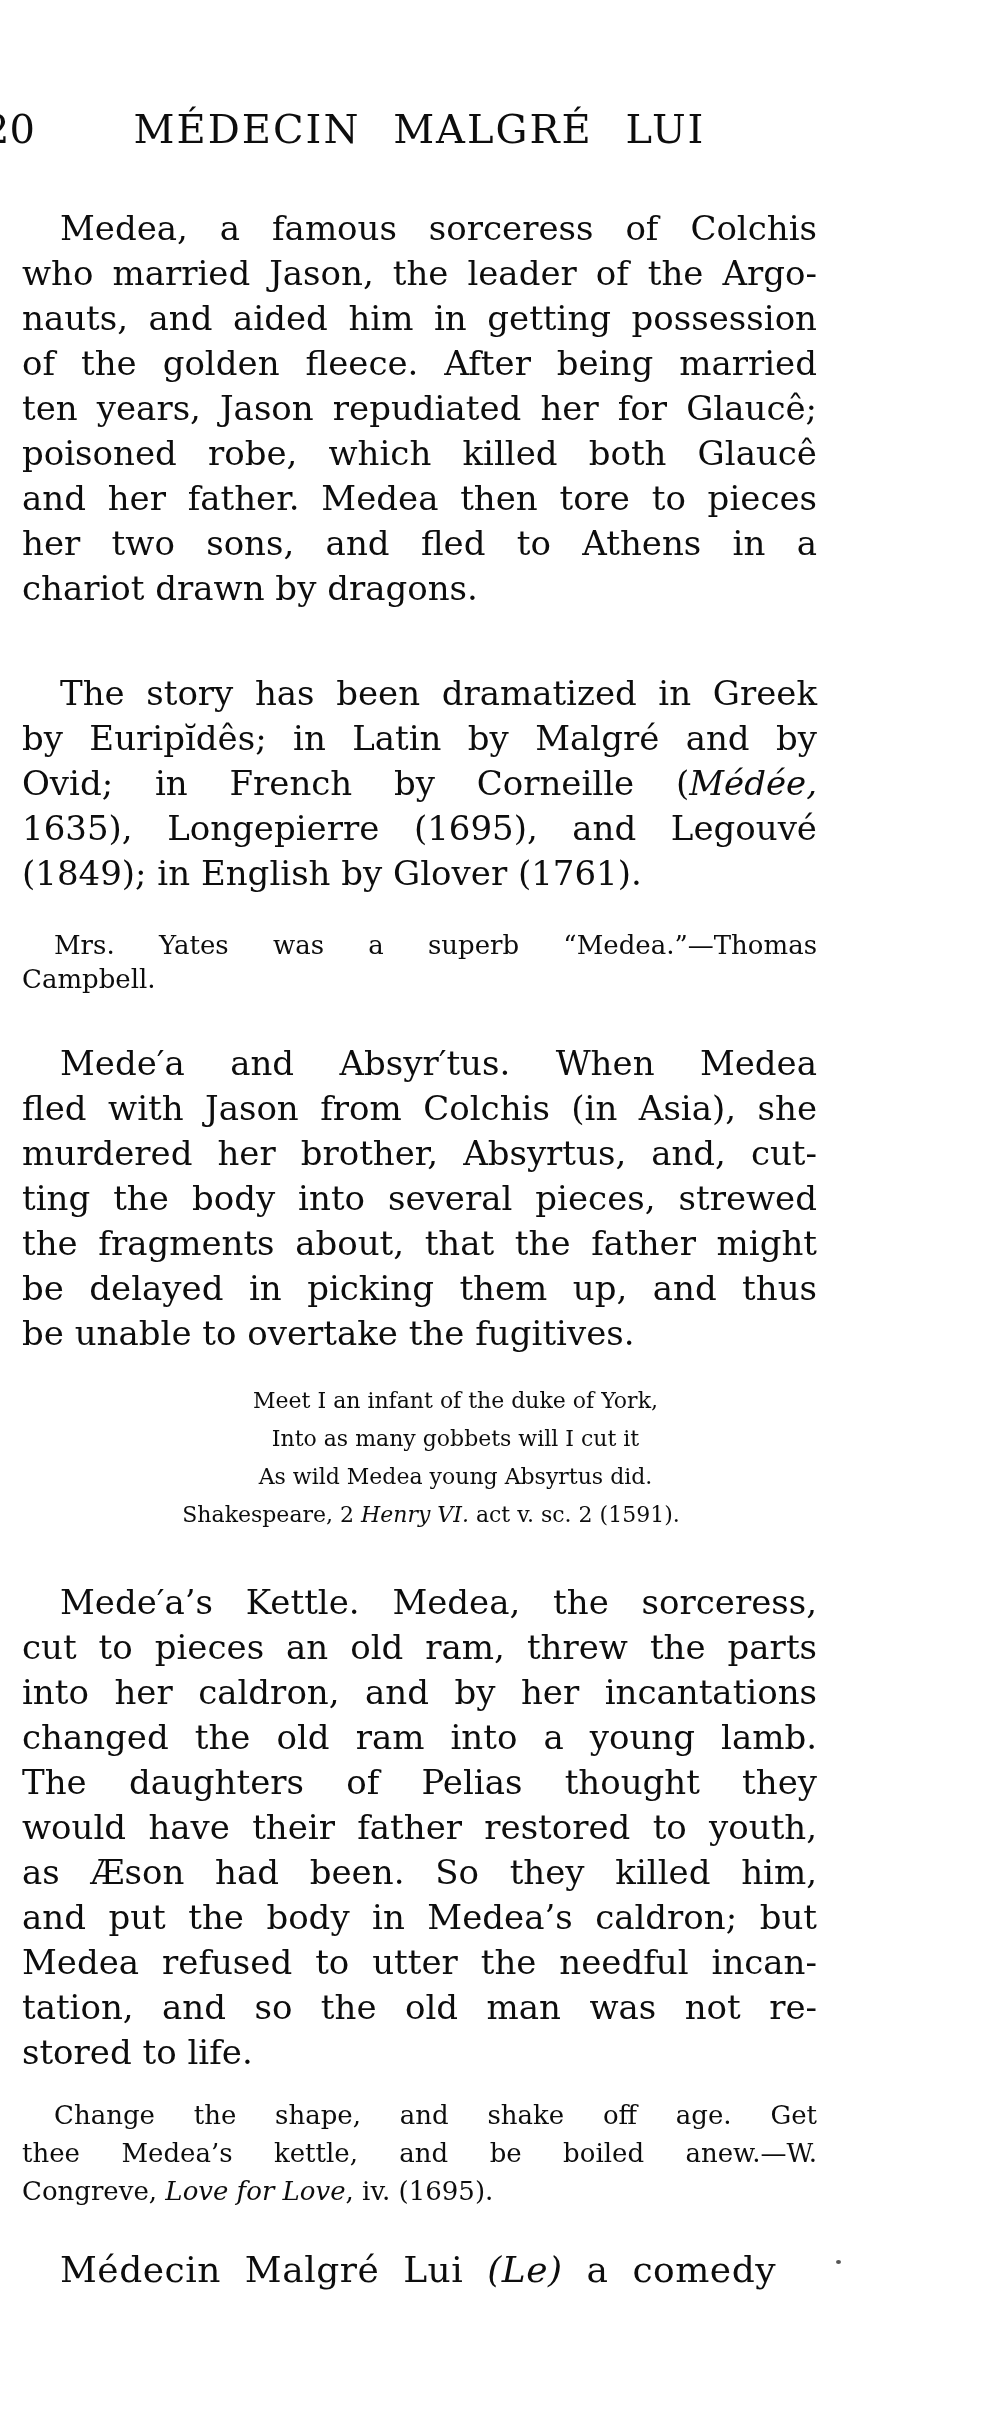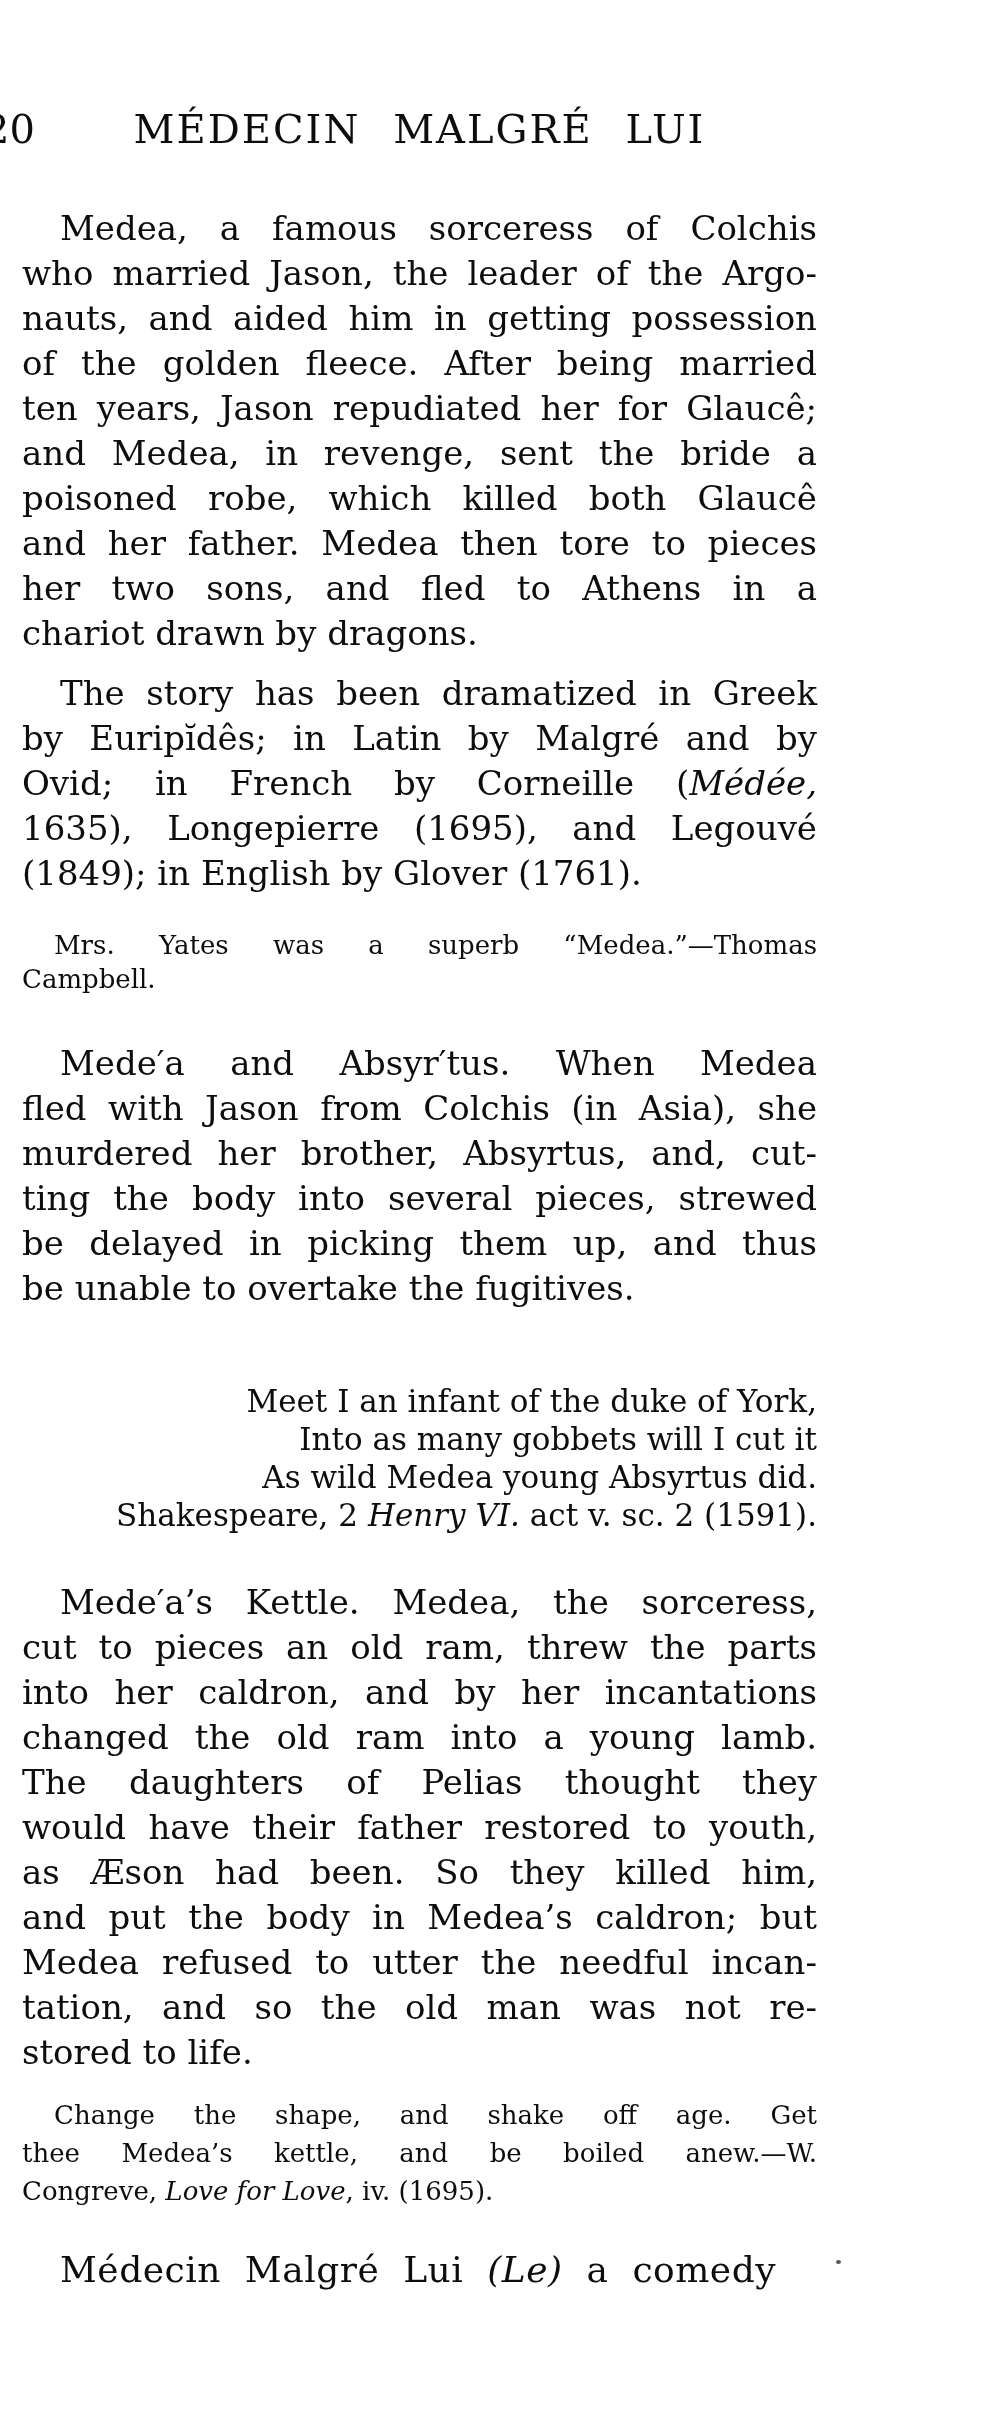--- a/index.html
+++ b/index.html
@@ -28,21 +28,21 @@
     text-justify:inter-word;
   }
   .end{text-align-last:left;}
   .ind{padding-left:38px;}
   .ind2{padding-left:32px;}
   .b{font-weight:400;}
   .i{font-style:italic;}
   .small .ln{font-size:26px;}
   #cite1 .ln{line-height:34px;}
   #cite3 .ln{line-height:38px;}
-  .vln,.vcite{font-size:31px;line-height:38px;text-align:right;}
+  .vln,.vcite{font-size:22px;line-height:38px;text-align:center;}
   .vln{padding-left:72px;}
   .vcite{padding-left:23px;}
   #e4 .ln{font-size:36px;word-spacing:12px;letter-spacing:.5px;}
   .speck{
     position:absolute;left:836px;top:2260px;
     width:5px;height:4px;background:#555;border-radius:50%;
   }
 </style>
 </head>
 <body>
@@ -51,21 +51,20 @@
 
   <div class="pageno">20</div>
   <div class="running-header">MÉDECIN MALGRÉ LUI</div>
 
   <div class="abs" style="top:206px">
     <div class="ln ind"><span class="b">Medea,</span><span> a famous sorceress of Colchis</span></div>
     <div class="ln">who married Jason, the leader of the Argo-</div>
     <div class="ln">nauts, and aided him in getting possession</div>
     <div class="ln">of the golden fleece. After being married</div>
     <div class="ln">ten years, Jason repudiated her for Glaucê;</div>
-    <div class="ln">and Medea, in revenge, sent the bride a</div>
     <div class="ln">poisoned robe, which killed both Glaucê</div>
     <div class="ln">and her father. Medea then tore to pieces</div>
     <div class="ln">her two sons, and fled to Athens in a</div>
     <div class="ln end">chariot drawn by dragons.</div>
   </div>
 
   <div class="abs" style="top:671px">
     <div class="ln ind">The story has been dramatized in Greek</div>
     <div class="ln">by Euripĭdês; in Latin by Malgré and by</div>
     <div class="ln"><span>Ovid; in French by Corneille (</span><span class="i">Médée,</span></div>
@@ -76,20 +75,21 @@
   <div class="abs small" id="cite1" style="top:928px">
     <div class="ln ind2">Mrs. Yates was a superb “Medea.”—Thomas</div>
     <div class="ln end">Campbell.</div>
   </div>
 
   <div class="abs" style="top:1041px">
     <div class="ln ind"><span class="b">Mede′a and Absyr′tus.</span> <span>When Medea</span></div>
     <div class="ln">fled with Jason from Colchis (in Asia), she</div>
     <div class="ln">murdered her brother, Absyrtus, and, cut-</div>
     <div class="ln">ting the body into several pieces, strewed</div>
+    <div class="ln">the fragments about, that the father might</div>
     <div class="ln">be delayed in picking them up, and thus</div>
     <div class="ln end">be unable to overtake the fugitives.</div>
   </div>
 
   <div class="abs" style="top:1382px">
     <div class="vln">Meet I an infant of the duke of York,</div>
     <div class="vln">Into as many gobbets will I cut it</div>
     <div class="vln">As wild Medea young Absyrtus did.</div>
     <div class="vcite"><span>Shakespeare, 2 </span><span class="i">Henry VI.</span><span> act v. sc. 2 (1591).</span></div>
   </div>

